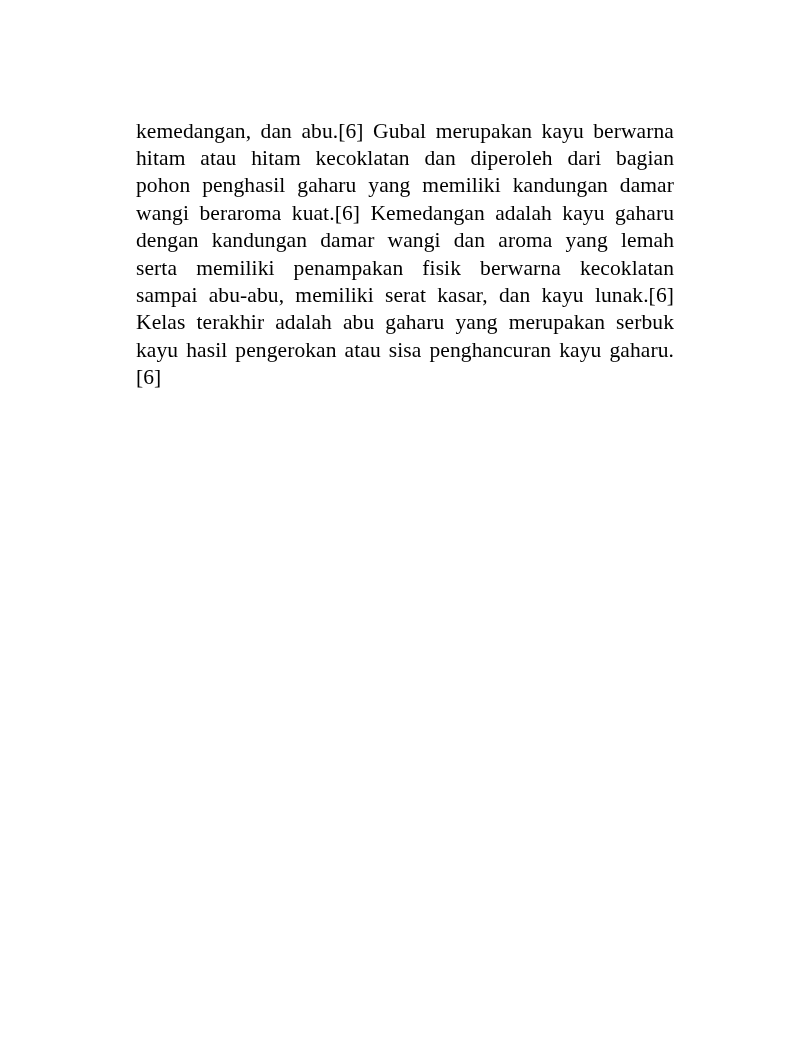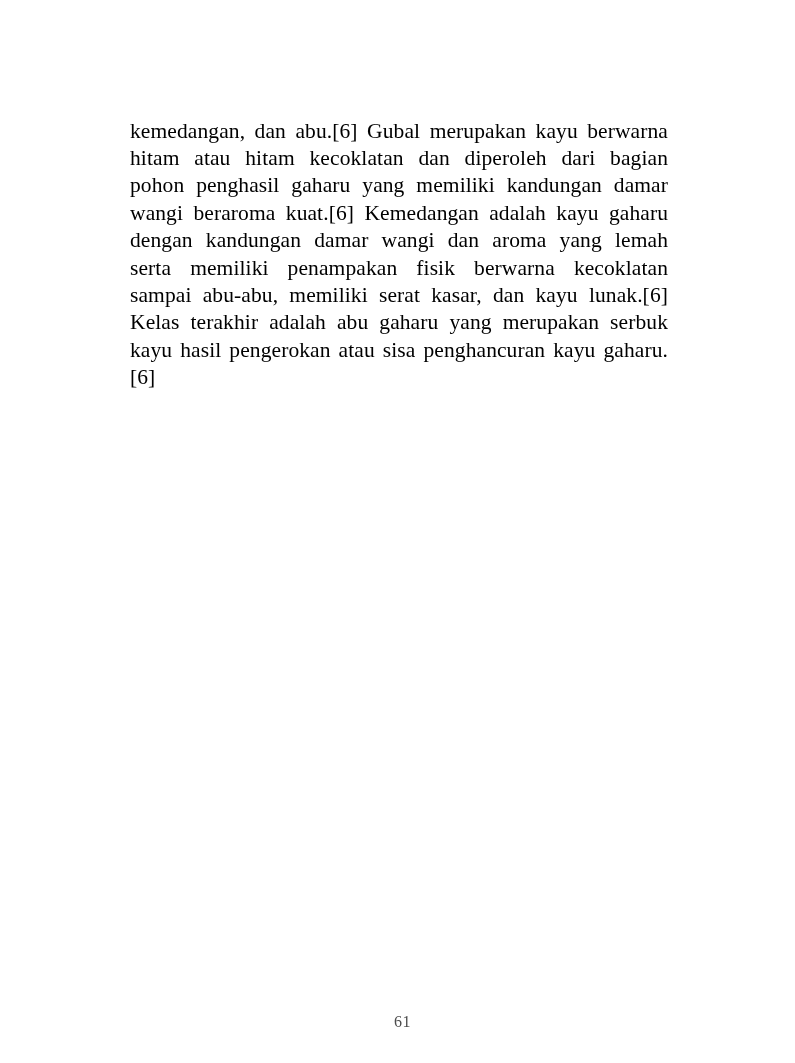--- a/index.html
+++ b/index.html
@@ -18,21 +18,21 @@
     position: absolute;
     top: 0;
     left: 0;
     width: 795px;
     height: 1063px;
     background: #ffffff;
   }
   .body-text {
     position: absolute;
     top: 96px;
-    left: 130px;
+    left: 136px;
     width: 538px;
     font-size: 21.5px;
     line-height: 27.4px;
     color: #000000;
     text-align: justify;
     letter-spacing: 0.1px;
     word-spacing: 1px;
   }
   .page-footer {
     position: absolute;
@@ -47,17 +47,14 @@
     letter-spacing: 0.5px;
   }
 </style>
 </head>
 <body>
 
 <div class="page">
 
   <p class="body-text">kemedangan, dan abu.[6] Gubal merupakan kayu berwarna hitam atau hitam kecoklatan dan diperoleh dari bagian pohon penghasil gaharu yang memiliki kandungan damar wangi beraroma kuat.[6] Kemedangan adalah kayu gaharu dengan kandungan damar wangi dan aroma yang lemah serta memiliki penampakan fisik berwarna kecoklatan sampai abu-abu, memiliki serat kasar, dan kayu lunak.[6] Kelas terakhir adalah abu gaharu yang merupakan serbuk kayu hasil pengerokan atau sisa penghancuran kayu gaharu.[6]</p>
 
-  <div class="page-footer">
-    <span class="page-number">61</span>
-  </div>
 
 </div>
 
 </body></html>

